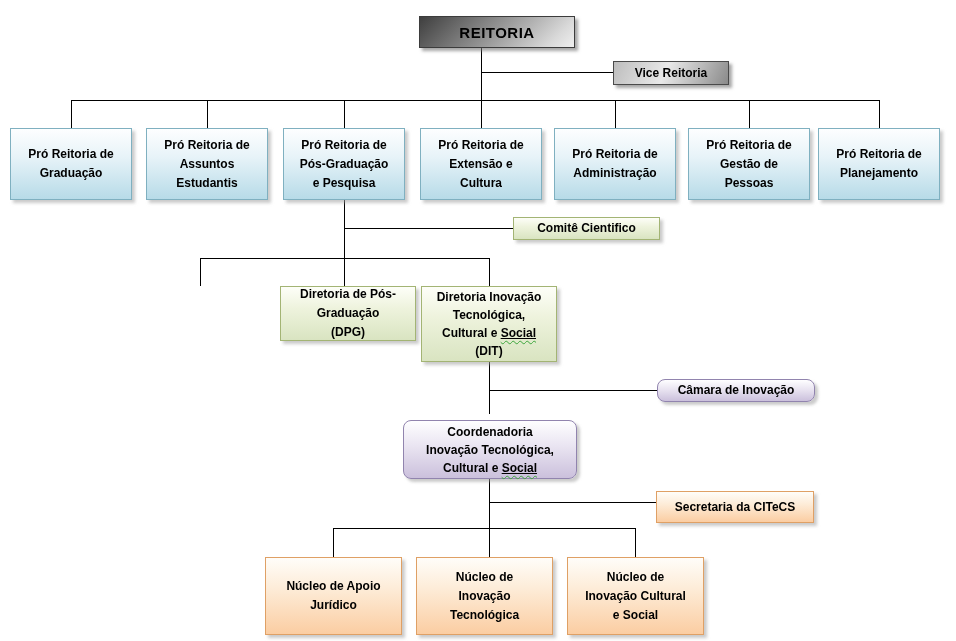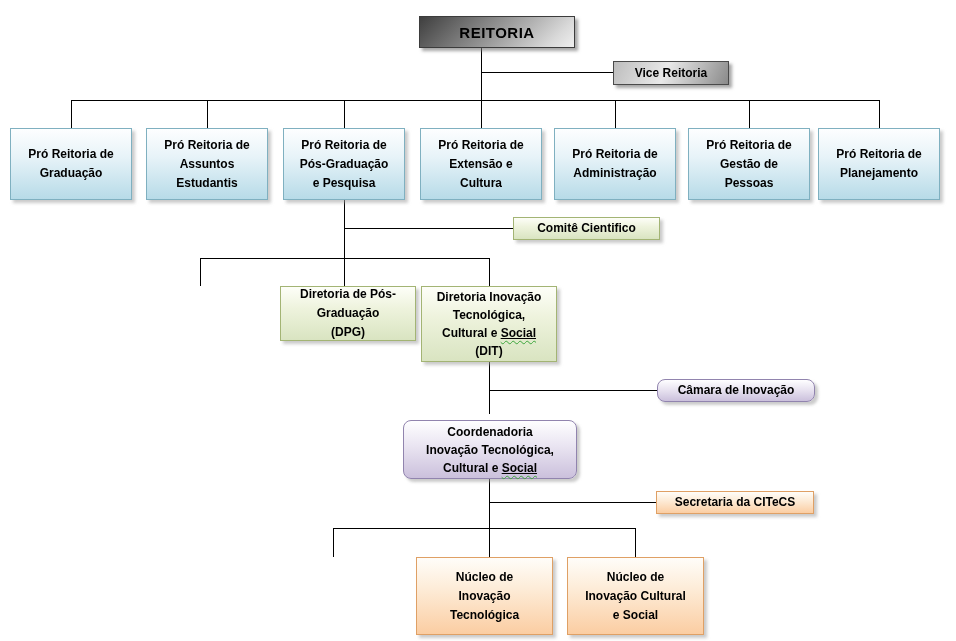--- a/index.html
+++ b/index.html
@@ -123,22 +123,24 @@
   </div>
 
   <div class="box box-purple" style="left:657px; top:379px; width:158px; height:23px;">Câmara de Inovação</div>
 
   <div class="box box-purple" style="left:403px; top:412px; width:174px; height:59px; line-height:18px;margin-top:8px;">
     <span><span>Coordenadoria
 Inovação Tecnológica,
 Cultural e </span><span class="u-solid"><span class="u-wavy">Social</span></span></span>
   </div>
 
-  <div class="box box-orange" style="left:656px; top:491px; width:158px; height:23px;">Secretaria da CITeCS</div>
+  <div class="box box-orange" style="left:656px; top:491px; width:158px; height:32px;">Secretaria da CITeCS</div>
 
+  <div class="box box-orange" style="left:265px; top:557px; width:137px; height:78px;">Núcleo de Apoio
+Jurídico</div>
   <div class="box box-orange" style="left:416px; top:557px; width:137px; height:78px;">Núcleo de
 Inovação
 Tecnológica</div>
   <div class="box box-orange" style="left:567px; top:557px; width:137px; height:78px;">Núcleo de
 Inovação Cultural
 e Social</div>
 
 </div>
 
 </body></html>

